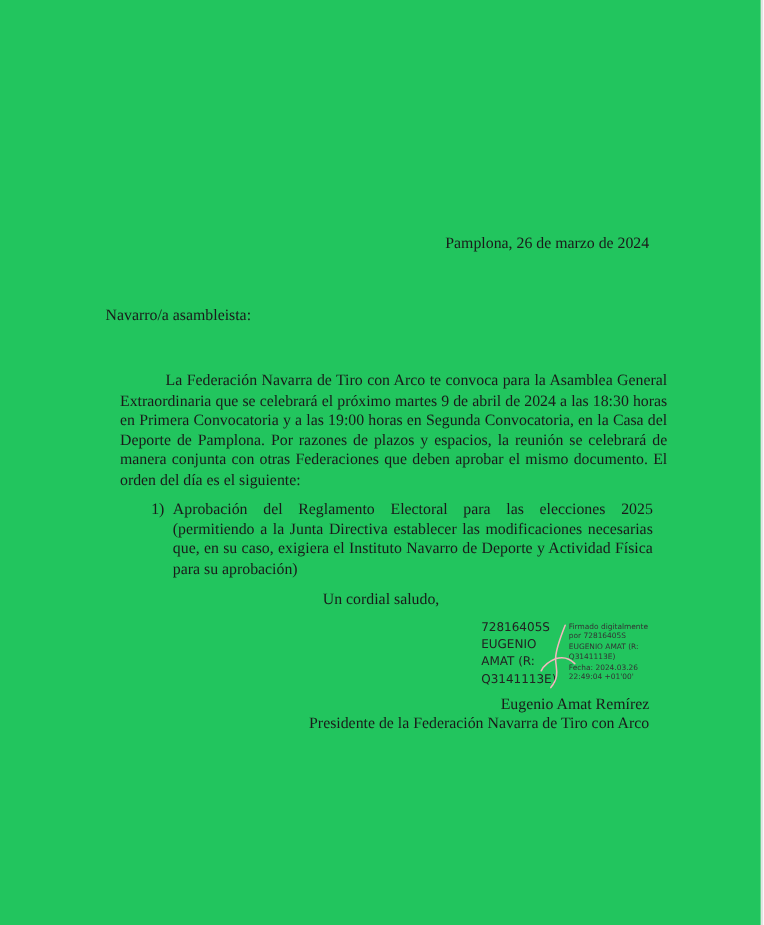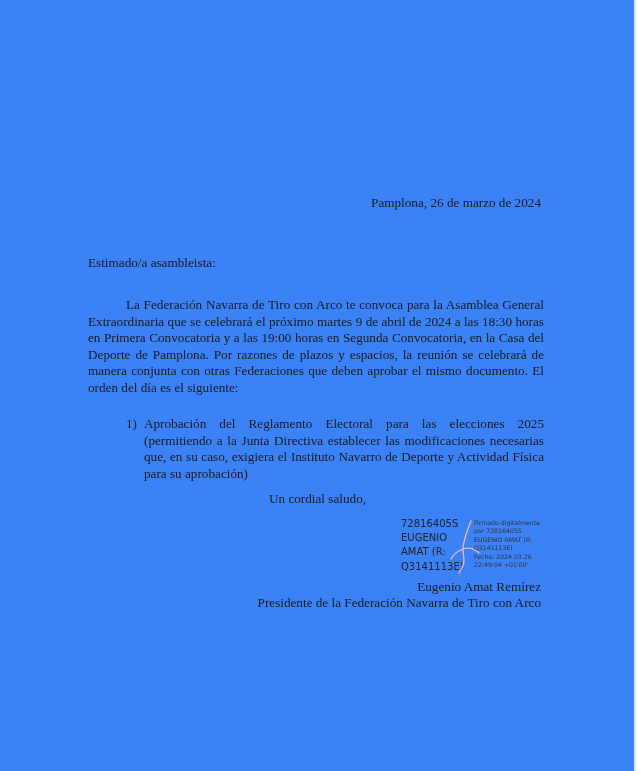--- a/index.html
+++ b/index.html
@@ -13,21 +13,21 @@
       position: relative;
       overflow: hidden;
       font-family: "Liberation Serif", "DejaVu Serif", serif;
       color: #1a1a1a;
     }
     .page {
       position: absolute;
       left: 0; top: 0;
       width: 634px;
       height: 771px;
-      background: #3b82f6;
+      background: #22c55e;
     }
     .page-edge {
       position: absolute;
       top: 0;
       left: 634px;
       width: 2px;
       height: 771px;
       background: #e2e2e2;
     }
     .serif {
@@ -47,21 +47,21 @@
       left: 88px;
       white-space: nowrap;
     }
     .body-para {
       position: absolute;
       top: 297px;
       left: 88px;
       width: 456px;
       text-align: justify;
       text-indent: 38px;
-      margin: 0;
+      margin: 12px;
       font-family: Liberation Serif, serif;
     }
     .agenda {
       position: absolute;
       top: 416px;
       left: 126px;
       width: 418px;
       margin: 0;
       padding: 0;
       list-style: none;
@@ -129,21 +129,21 @@
       white-space: nowrap;
     }
   </style>
 </head>
 <body>
 
 <div class="page">
 
   <div class="serif date-line">Pamplona, 26 de marzo de 2024</div>
 
-  <div class="serif greeting">Estimado/a asambleista:</div>
+  <div class="serif greeting">Navarro/a asambleista:</div>
 
   <p class="serif body-para">La Federación Navarra de Tiro con Arco te convoca para la Asamblea General Extraordinaria que se celebrará el próximo martes 9 de abril de 2024 a las 18:30 horas en Primera Convocatoria y a las 19:00 horas en Segunda Convocatoria, en la Casa del Deporte de Pamplona. Por razones de plazos y espacios, la reunión se celebrará de manera conjunta con otras Federaciones que deben aprobar el mismo documento. El orden del día es el siguiente:</p>
 
   <ol class="serif agenda">
     <li class="agenda-item">
       <span class="agenda-num">1)</span>
       <span>Aprobación del Reglamento Electoral para las elecciones 2025 (permitiendo a la Junta Directiva establecer las modificaciones necesarias que, en su caso, exigiera el Instituto Navarro de Deporte y Actividad Física para su aprobación)</span>
     </li>
   </ol>
 

